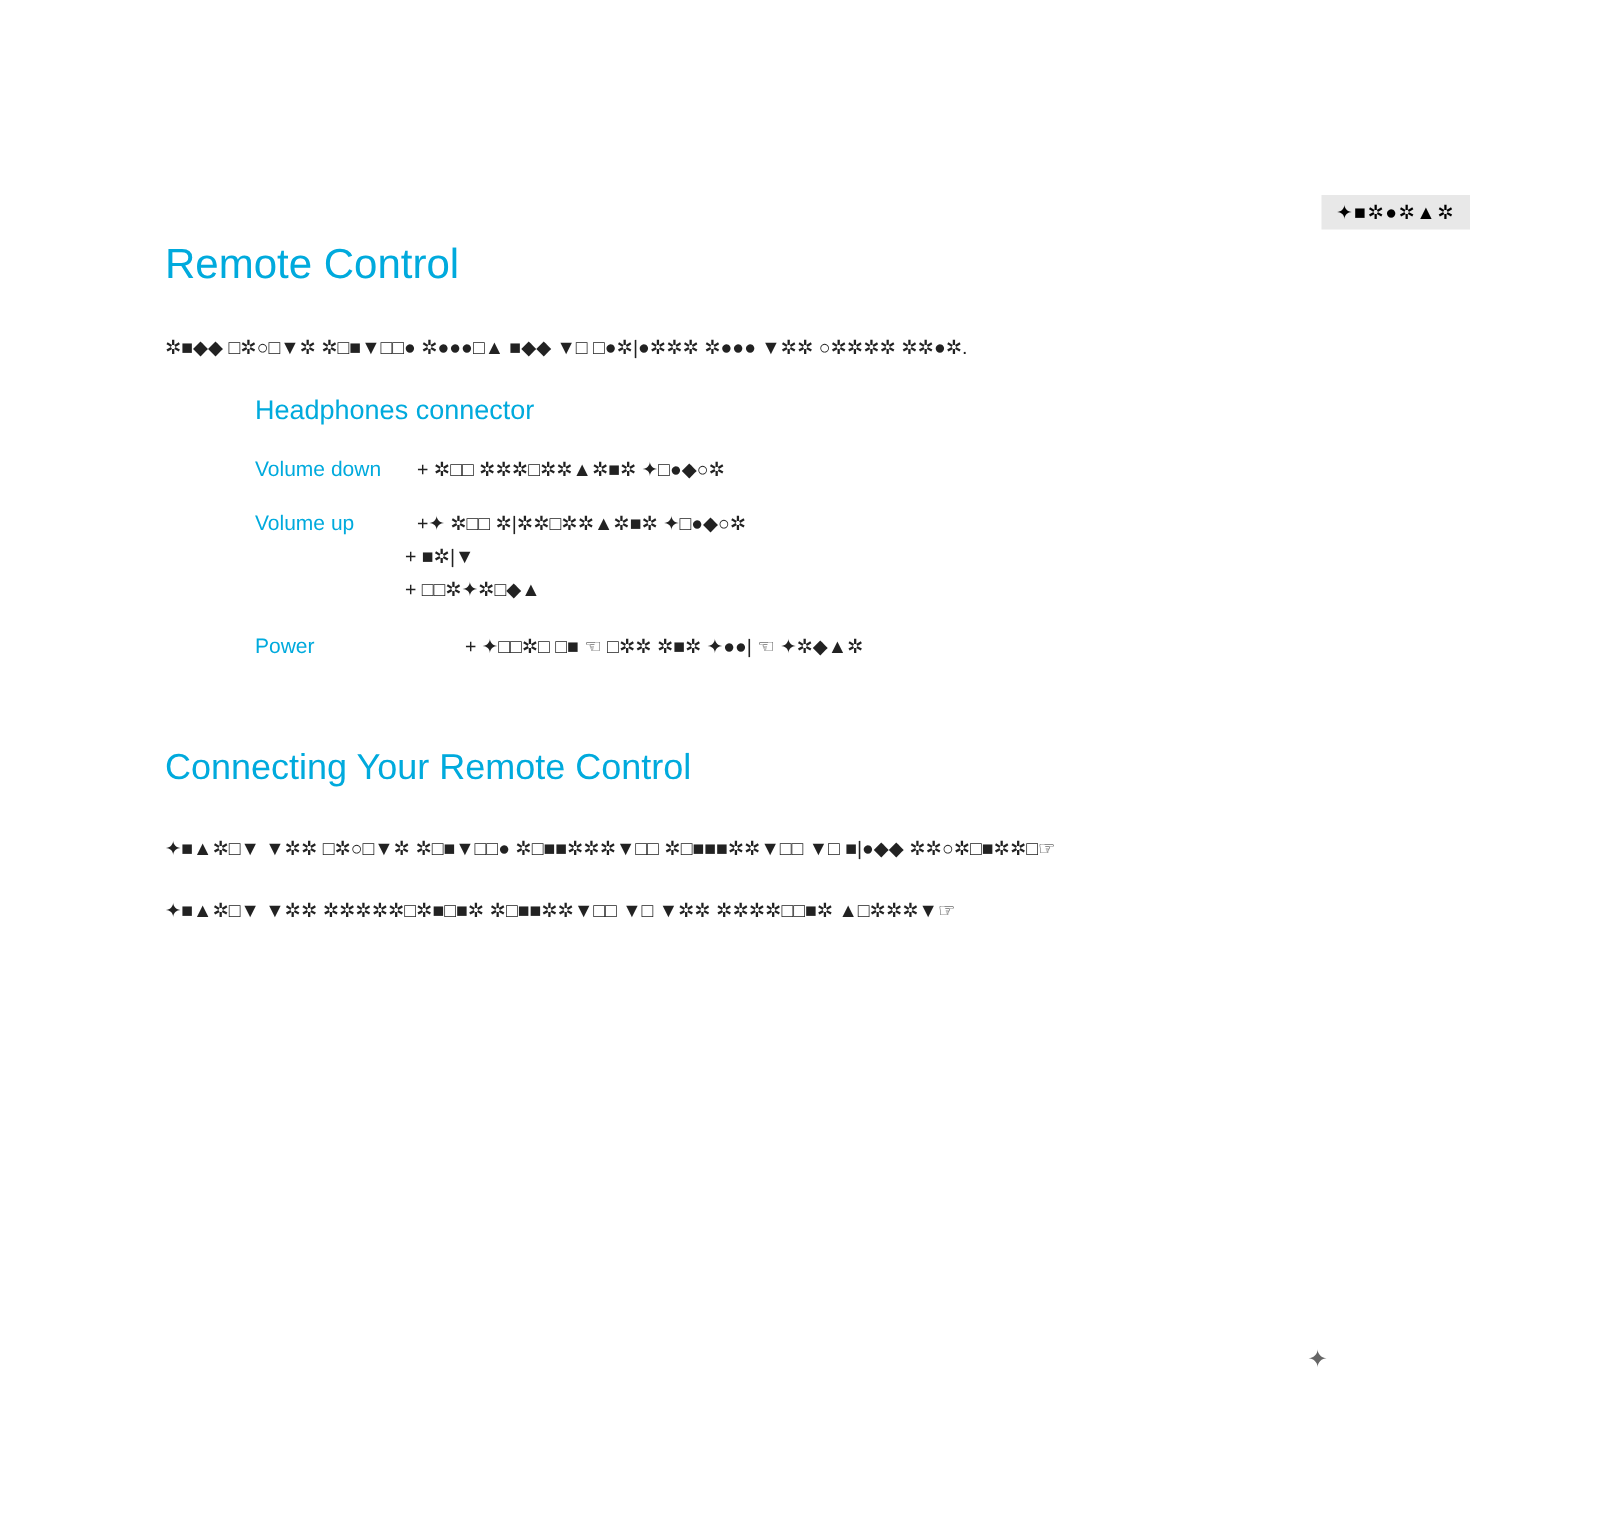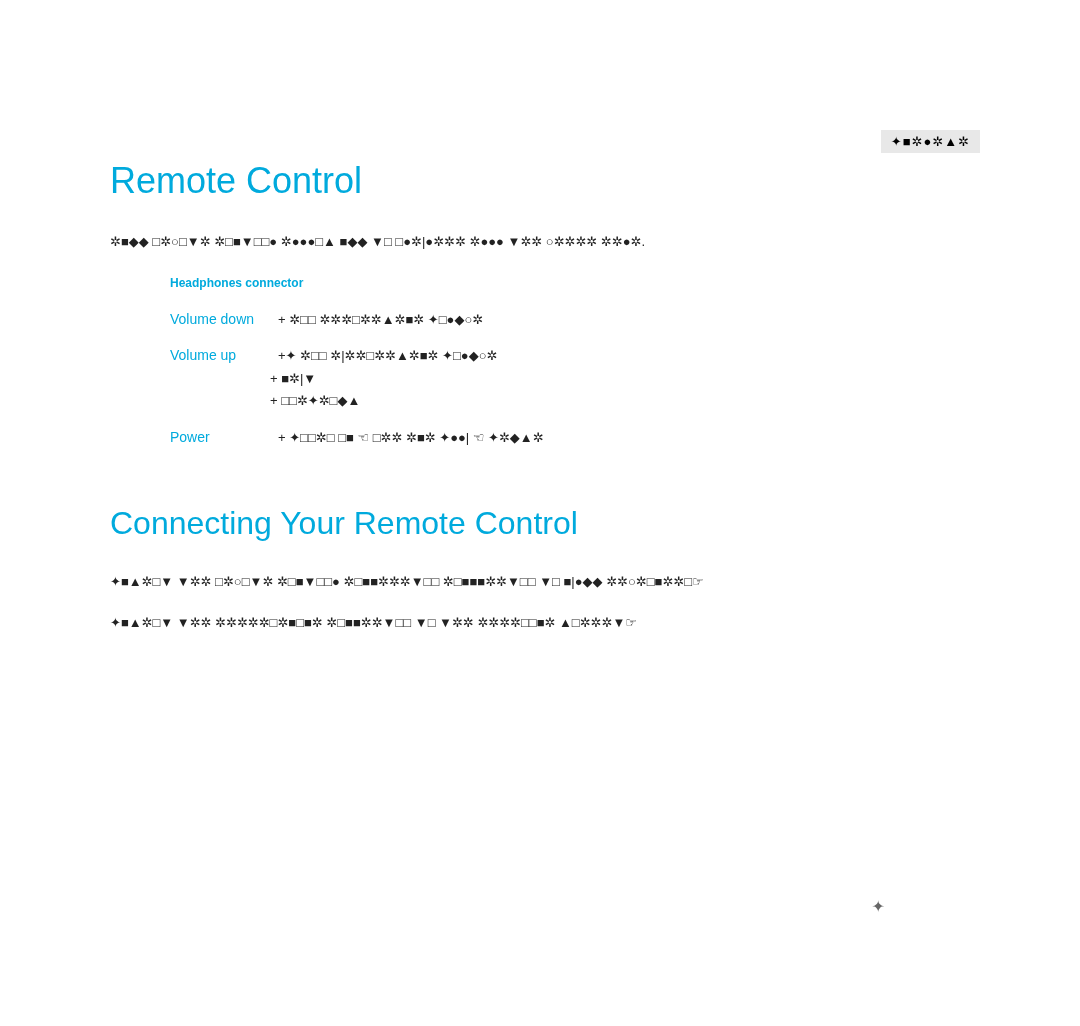--- a/index.html
+++ b/index.html
@@ -30,50 +30,50 @@
       font-size: 13px;
       color: #000;
       letter-spacing: 1px;
     }
 
     .main-content {
       padding: 160px 110px 60px 110px;
     }
 
     .section-title {
-      font-size: 36px;
+      font-size: 28px;
       color: #00aadd;
       font-weight: 300;
       margin-bottom: 30px;
     }
 
     .section-title-2 {
-      font-size: 32px;
+      font-size: 24px;
       color: #00aadd;
       font-weight: 300;
       margin-bottom: 30px;
     }
 
     .body-text {
       font-size: 13px;
       color: #222;
       line-height: 1.6;
       margin-bottom: 20px;
       font-family: "Wingdings", "Symbol", Arial, sans-serif;
     }
 
     .sub-section {
       margin-left: 60px;
       margin-bottom: 10px;
     }
 
     .blue-label {
       color: #00aadd;
-      font-size: 12px;
-      font-weight: 700;
+      font-size: 18px;
+      font-weight: 400;
     }
 
     .detail-row {
       display: flex;
       align-items: baseline;
       margin-bottom: 6px;
       margin-left: 60px;
     }
 
     .detail-label {
@@ -138,21 +138,21 @@
         <span style="margin-left: 8px;" class="detail-text">+✦ ✲□□ ✲|✲✲□✲✲▲✲■✲ ✦□●◆○✲</span>
       </div>
 
       <div class="indent-text">
         <span class="detail-text symbol-text">+ ■✲|▼</span>
       </div>
       <div class="indent-text" style="margin-bottom: 20px;">
         <span class="detail-text symbol-text">+ □□✲✦✲□◆▲</span>
       </div>
 
-      <div class="detail-row" style="margin-left: 0; margin-bottom: 16px;">
+      <div class="detail-row" style="margin-left: 0; margin-bottom: 16px; gap: 32px;">
         <span class="detail-label">Power</span>
         <span style="margin-left: 8px;" class="detail-text">+ ✦□□✲□ □■ ☜ □✲✲ ✲■✲ ✦●●| ☜ ✦✲◆▲✲</span>
       </div>
 
     </div>
   </div>
 
   <div class="connecting-section">
     <h1 class="section-title-2">Connecting Your Remote Control</h1>
 

